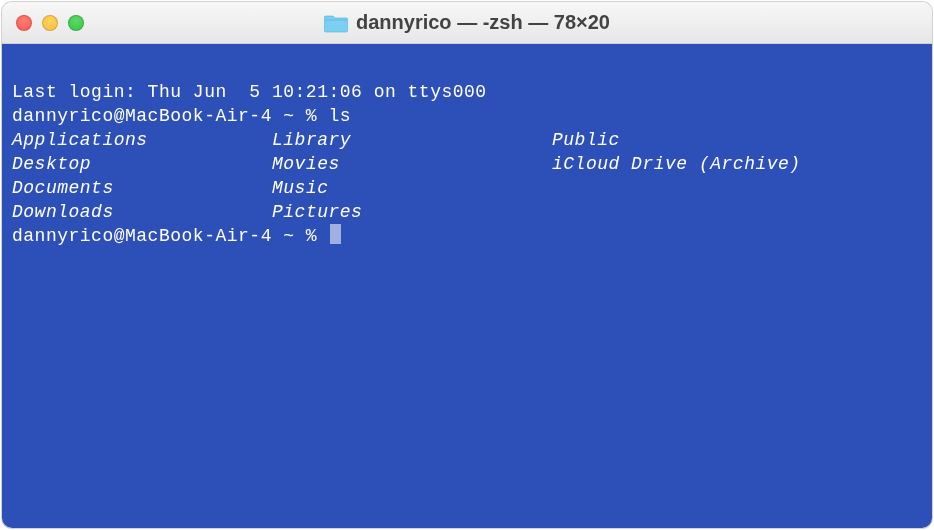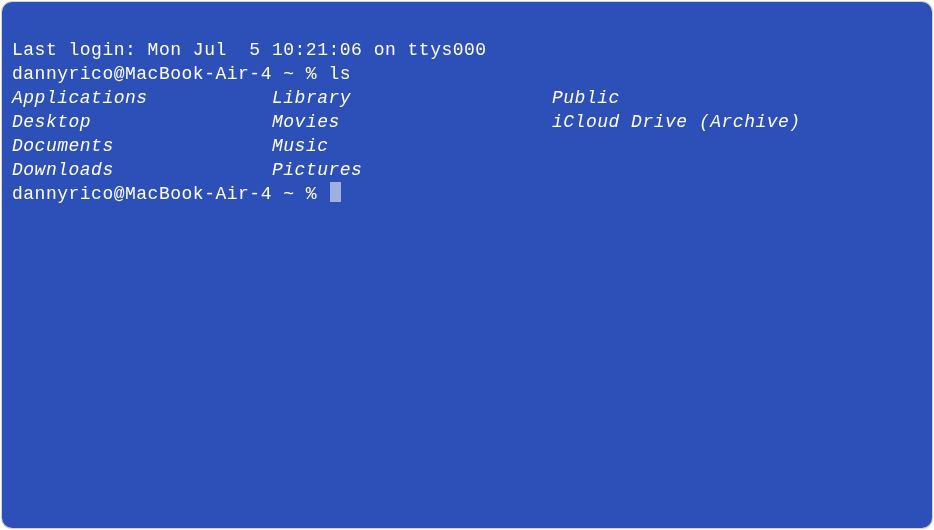--- a/index.html
+++ b/index.html
@@ -92,19 +92,35 @@
       height: 20px;
       background: rgba(255,255,255,0.55);
       vertical-align: -3px;
       margin-left: 2px;
     }
   </style>
 </head>
 <body>
 
 <div class="window">
+  <div class="titlebar">
+    <div class="traffic-lights">
+      <div class="traffic-light tl-close"></div>
+      <div class="traffic-light tl-minimize"></div>
+      <div class="traffic-light tl-zoom"></div>
+    </div>
+    <div class="title-wrap">
+      <span class="folder-icon">
+        <svg viewBox="0 0 24 20" width="24" height="20">
+          <path d="M2 3 h7 l2 2 h11 a2 2 0 0 1 2 2 v10 a2 2 0 0 1 -2 2 h-20 a2 2 0 0 1 -2 -2 v-12 a2 2 0 0 1 2 -2 z" fill="#7bd0f2" stroke="#4fb4dc" stroke-width="0.6"></path>
+          <path d="M1 7 h22" stroke="#4fb4dc" stroke-width="0.6"></path>
+        </svg>
+      </span>
+      <span class="window-title">dannyrico — -zsh — 78×20</span>
+    </div>
+  </div>
 
   <div class="terminal">
-<span>Last login: Mon Jul  5 10:21:06 on ttys000</span>
+<span>Last login: Thu Jun  5 10:21:06 on ttys000</span>
 <span>dannyrico@MacBook-Air-4 ~ % </span><span>ls</span>
 <div class="ls-grid"><span class="ls-cell">Applications</span><span class="ls-cell">Library</span><span class="ls-cell">Public</span><span class="ls-cell">Desktop</span><span class="ls-cell">Movies</span><span class="ls-cell">iCloud Drive (Archive)</span><span class="ls-cell">Documents</span><span class="ls-cell">Music</span><span class="ls-cell"></span><span class="ls-cell">Downloads</span><span class="ls-cell">Pictures</span><span class="ls-cell"></span></div><span>dannyrico@MacBook-Air-4 ~ % </span><span class="cursor"></span>
   </div>
 </div>
 
 </body></html>

